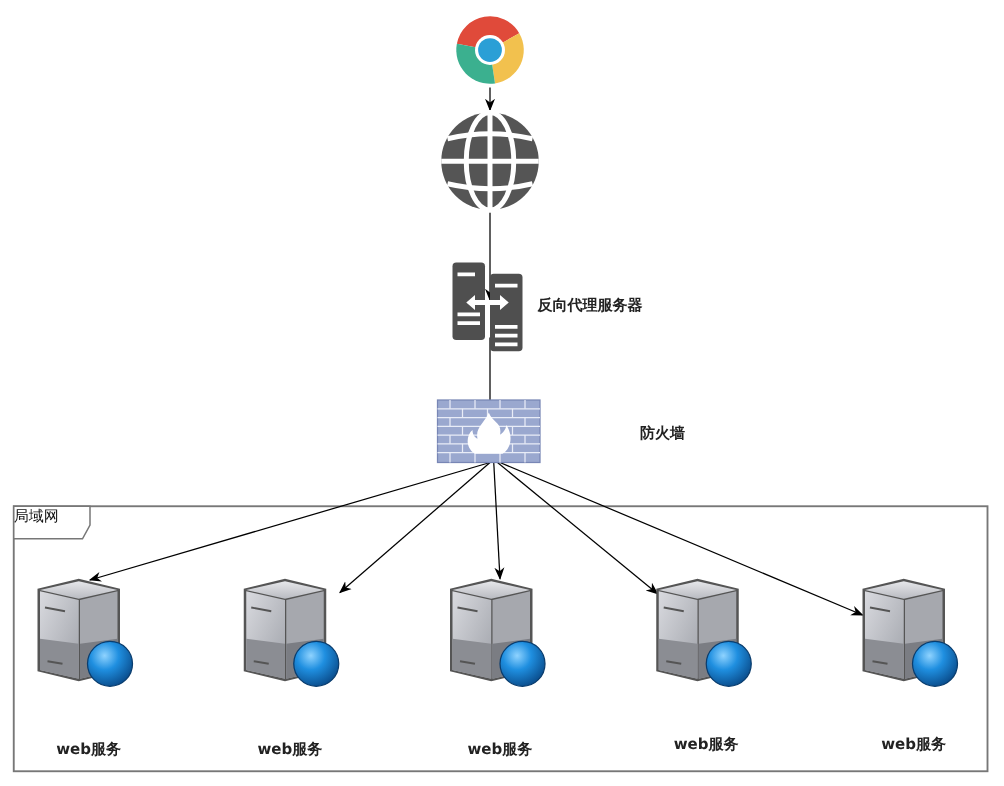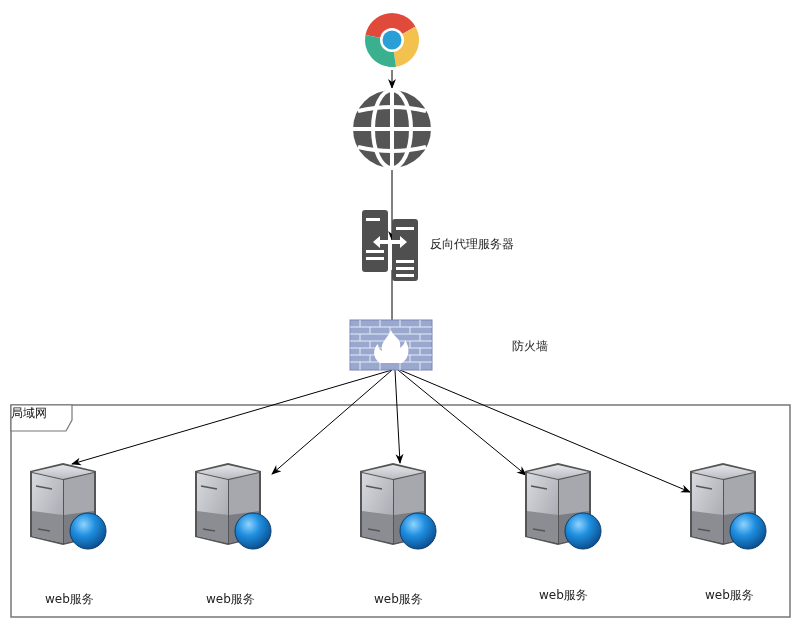--- a/index.html
+++ b/index.html
@@ -1,18 +1,18 @@
 <!DOCTYPE html>
 <html><head>
 <meta charset="utf-8">
 <style>
   html, body { margin:0; padding:0; background:#ffffff; }
   body { width:803px; height:629px; position:relative; overflow:hidden; font-family:"DejaVu Sans","Liberation Sans",sans-serif; }
   svg.diagram { position:absolute; left:0; top:0; }
-  .lbl { position:absolute; font-size:12px; font-weight:normal; color:#222; white-space:nowrap; }
+  .lbl { position:absolute; font-size:12px; font-weight:bold; color:#222; white-space:nowrap; }
   .zone-tab { position:absolute; left:11px; top:405px; font-size:12px; color:#111; }
 </style>
 </head>
 <body>
 
 <svg class="diagram" width="803" height="629" viewBox="0 0 803 629">
   <defs>
     <marker id="arr" markerWidth="10" markerHeight="10" refX="9" refY="5" orient="auto" markerUnits="userSpaceOnUse">
       <path d="M0,1 L10,5 L0,9 L3,5 Z" fill="#000"></path>
     </marker>

